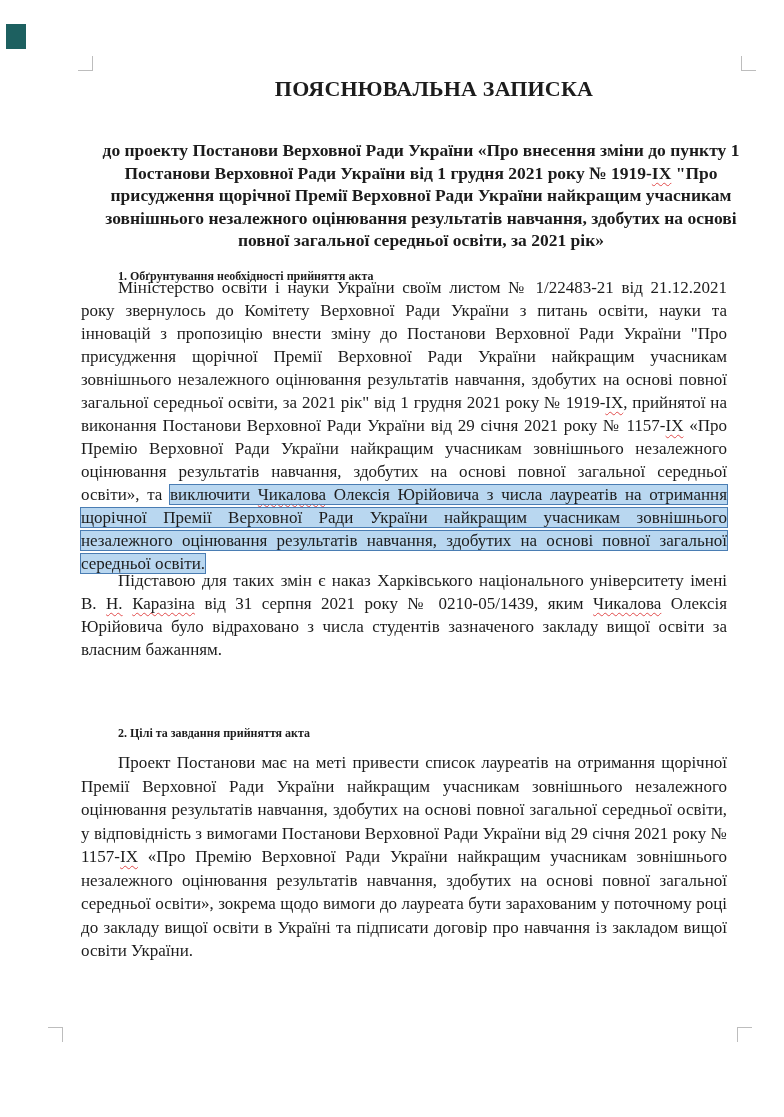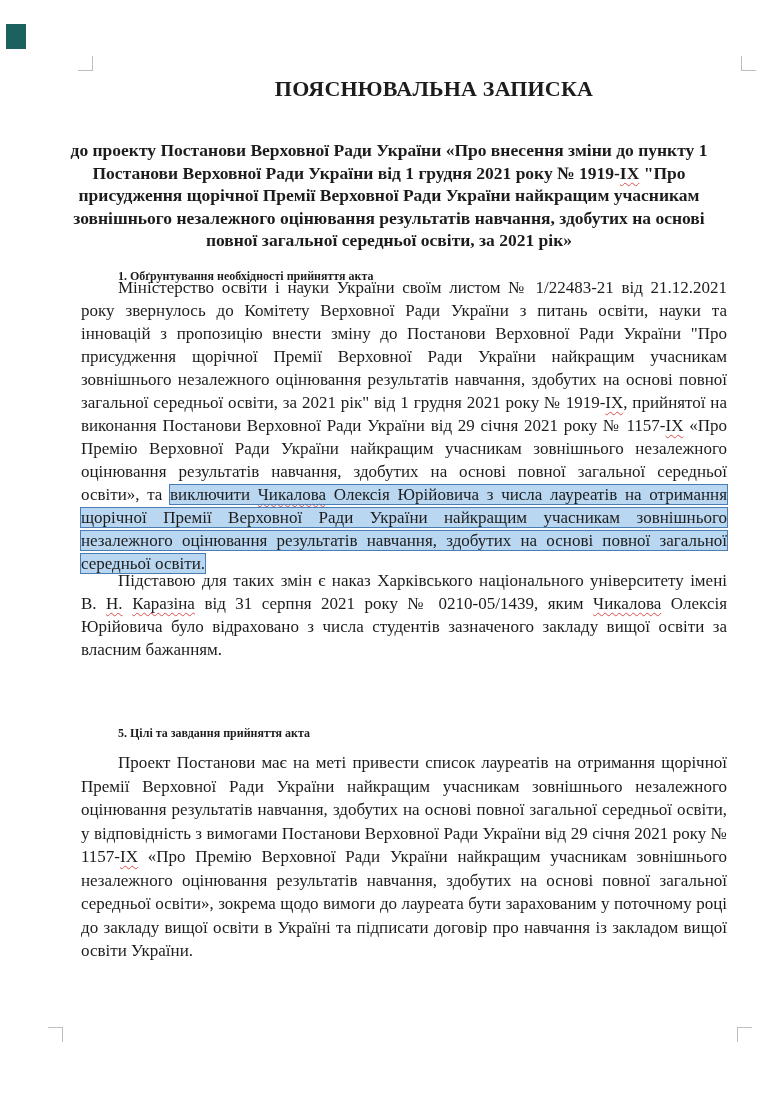--- a/index.html
+++ b/index.html
@@ -12,21 +12,21 @@
   .crop{position:absolute;width:14px;height:14px;}
   .crop.tl{left:78px;top:56px;border-right:1px solid #bdbdbd;border-bottom:1px solid #bdbdbd;}
   .crop.tr{left:741px;top:56px;border-left:1px solid #bdbdbd;border-bottom:1px solid #bdbdbd;}
   .crop.bl{left:48px;top:1027px;border-right:1px solid #bdbdbd;border-top:1px solid #bdbdbd;}
   .crop.br{left:737px;top:1027px;border-left:1px solid #bdbdbd;border-top:1px solid #bdbdbd;}
   .doc-title{
     position:absolute;left:81px;top:76px;width:646px;box-sizing:border-box;padding-left:60px;
     text-align:center;font-weight:bold;font-size:22px;letter-spacing:.2px;
   }
   .doc-subtitle{
-    position:absolute;left:66px;top:139px;width:646px;
+    position:absolute;left:98px;top:139px;width:646px;
     text-align:center;font-weight:bold;font-size:17.5px;line-height:22.5px;
   }
   .heading{
     position:absolute;left:81px;width:646px;box-sizing:border-box;padding-left:37px;
     font-weight:bold;font-size:12px;line-height:21px;
   }
   .h1{top:266px;}
   .h2{top:723px;}
   .para{
     position:absolute;left:81px;width:646px;
@@ -63,17 +63,17 @@
   <div class="doc-title">ПОЯСНЮВАЛЬНА ЗАПИСКА</div>
 
   <div class="doc-subtitle"><span>до проекту Постанови Верховної Ради України «Про внесення зміни до пункту 1 Постанови Верховної Ради України від 1 грудня 2021 року № 1919-</span><span class="squiggle">ІХ</span><span> "Про присудження щорічної Премії Верховної Ради України найкращим учасникам зовнішнього незалежного оцінювання результатів навчання, здобутих на основі повної загальної середньої освіти, за 2021 рік»</span></div>
 
   <div class="heading h1">1.  Обґрунтування необхідності прийняття акта</div>
 
   <div class="para p1"><span>Міністерство освіти і науки України своїм листом № 1/22483-21 від 21.12.2021 року звернулось до Комітету Верховної Ради України з питань освіти, науки та інновацій з пропозицію внести зміну до Постанови Верховної Ради України "Про присудження щорічної Премії Верховної Ради України найкращим учасникам зовнішнього незалежного оцінювання результатів навчання, здобутих на основі повної загальної середньої освіти, за 2021 рік" від 1 грудня 2021 року № 1919-</span><span class="squiggle">ІХ</span><span>, прийнятої на виконання Постанови Верховної Ради України від 29 січня 2021 року № 1157-</span><span class="squiggle">ІХ</span><span> «Про Премію Верховної Ради України найкращим учасникам зовнішнього незалежного оцінювання результатів навчання, здобутих на основі повної загальної середньої освіти», та </span><span class="selection"><span>виключити </span><span class="squiggle">Чикалова</span><span> Олексія Юрійовича з числа лауреатів на отримання щорічної Премії Верховної Ради України найкращим учасникам зовнішнього незалежного оцінювання результатів навчання, здобутих на основі повної загальної середньої освіти.</span></span></div>
 
   <div class="para p2"><span>Підставою для таких змін є наказ Харківського національного університету імені В. </span><span class="squiggle">Н.</span><span> </span><span class="squiggle">Каразіна</span><span> від 31 серпня 2021 року № 0210-05/1439, яким </span><span class="squiggle">Чикалова</span><span> Олексія Юрійовича було відраховано з числа студентів зазначеного закладу вищої освіти за власним бажанням.</span></div>
 
-  <div class="heading h2">5. Цілі та завдання прийняття акта</div>
+  <div class="heading h2">2. Цілі та завдання прийняття акта</div>
 
   <div class="para p3"><span>Проект Постанови має на меті привести список лауреатів на отримання щорічної Премії Верховної Ради України найкращим учасникам зовнішнього незалежного оцінювання результатів навчання, здобутих на основі повної загальної середньої освіти, у відповідність з вимогами Постанови Верховної Ради України від 29 січня 2021 року № 1157-</span><span class="squiggle">ІХ</span><span> «Про Премію Верховної Ради України найкращим учасникам зовнішнього незалежного оцінювання результатів навчання, здобутих на основі повної загальної середньої освіти», зокрема щодо вимоги до лауреата бути зарахованим у поточному році до закладу вищої освіти в Україні та підписати договір про навчання із закладом вищої освіти України.</span></div>
 
 </div>
 
 </body></html>

